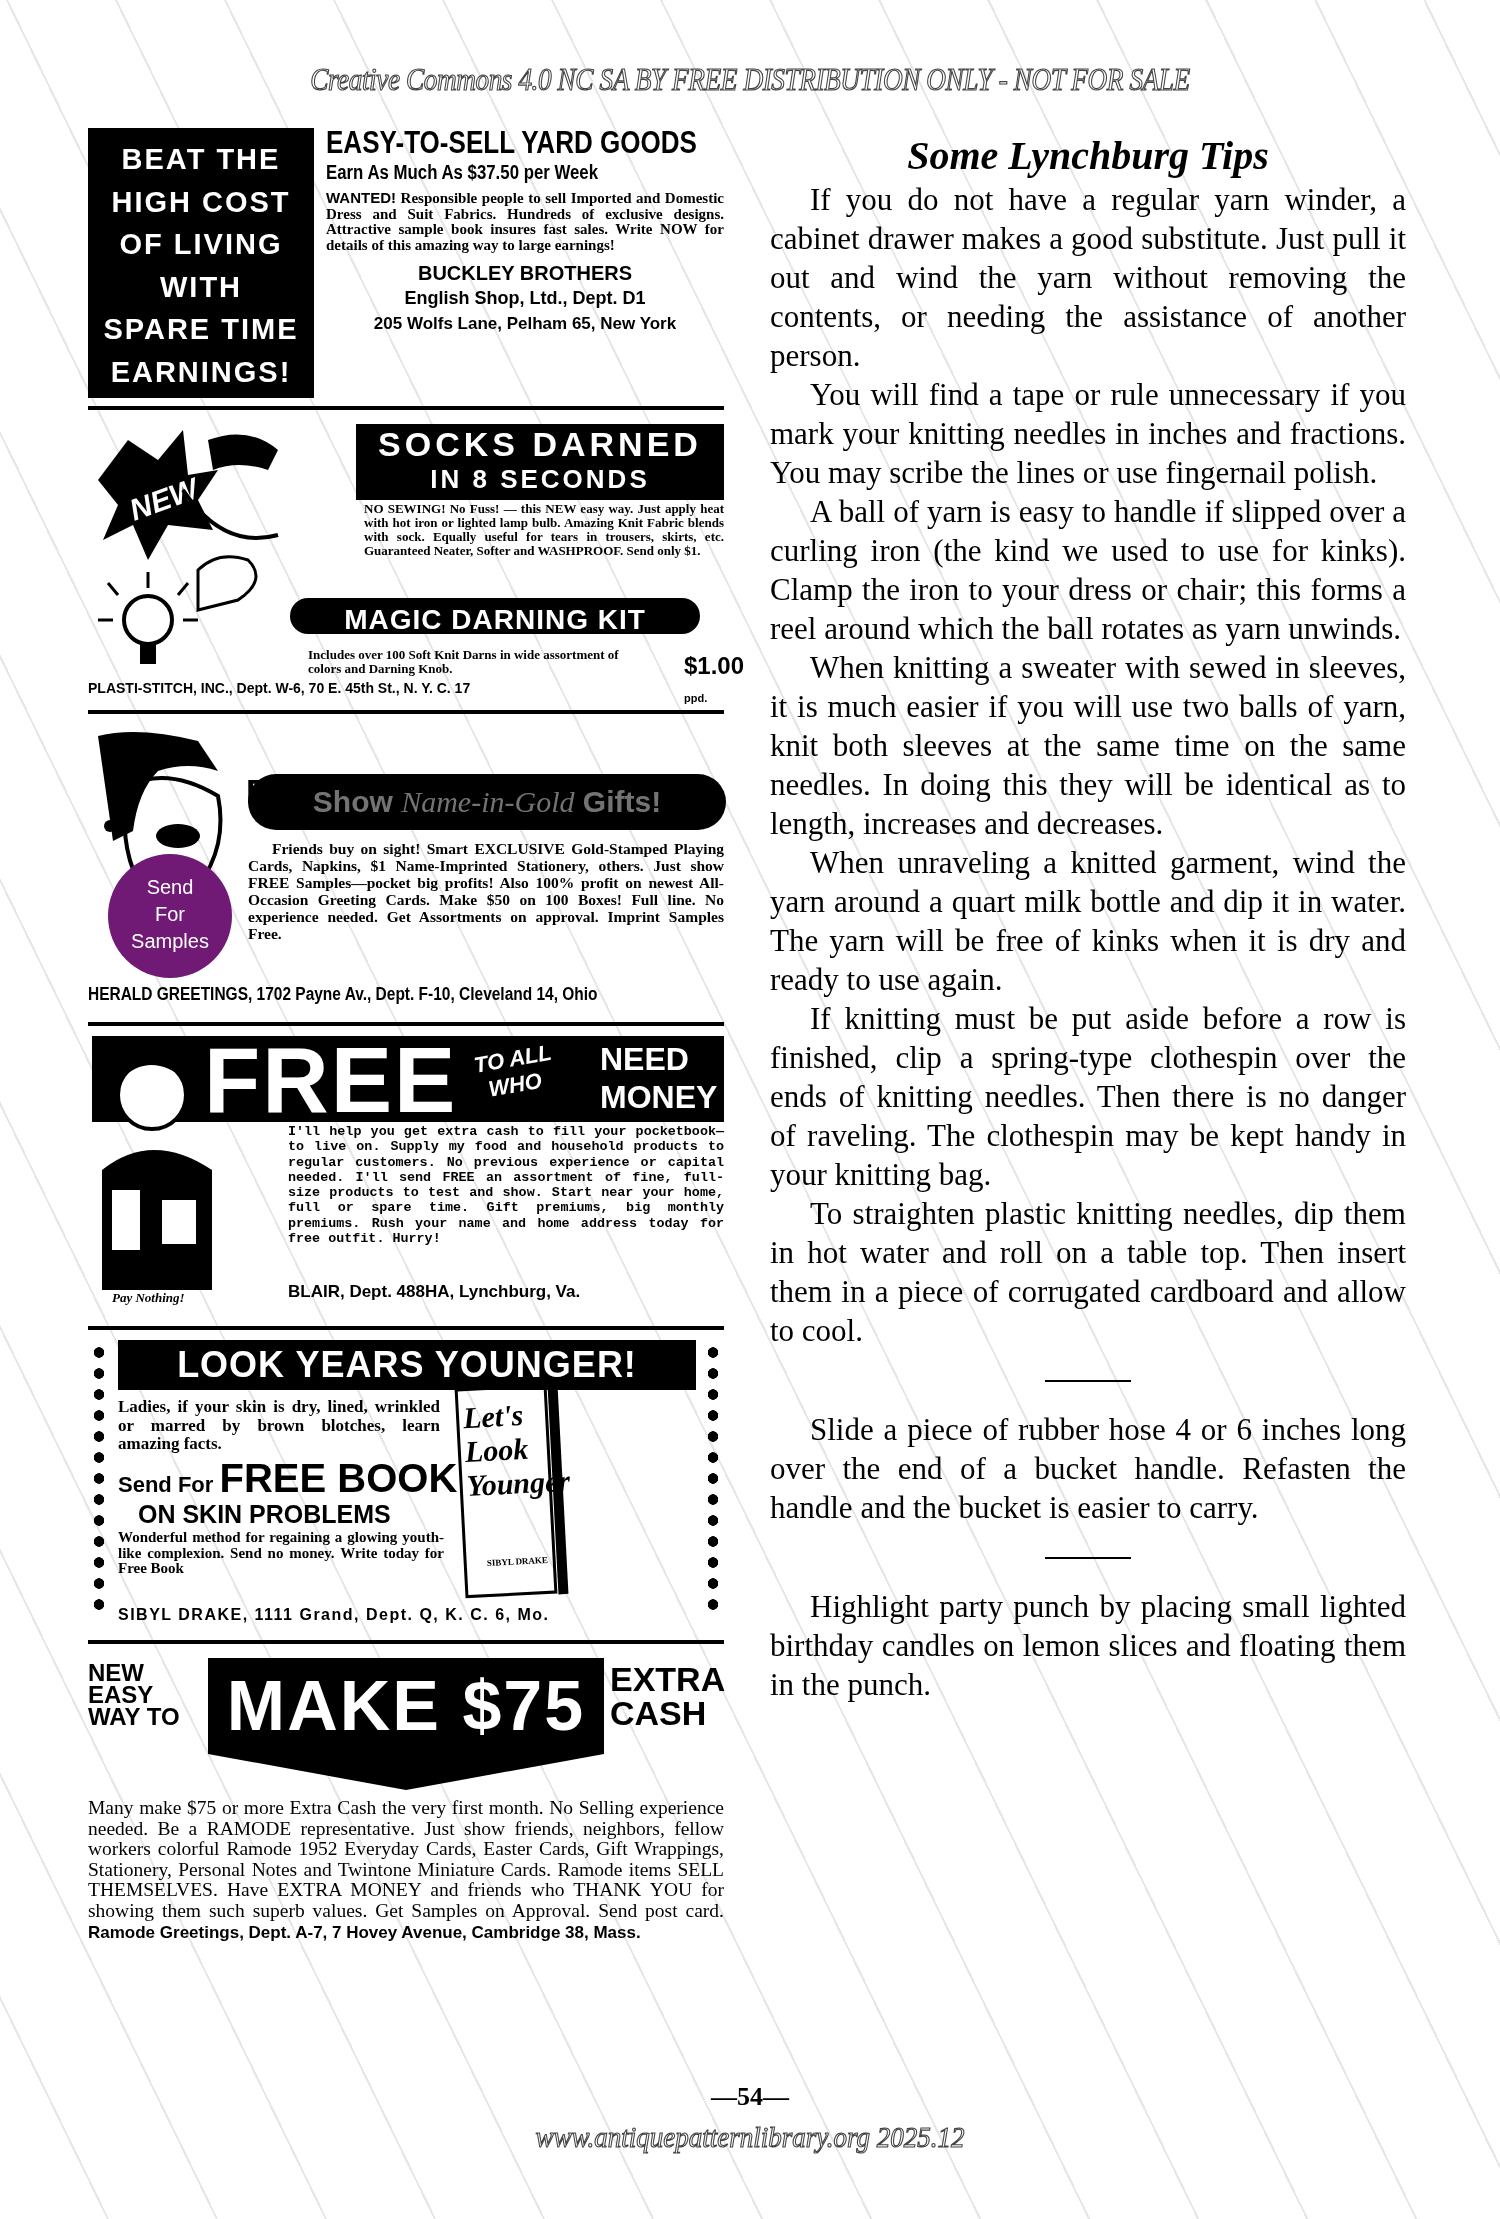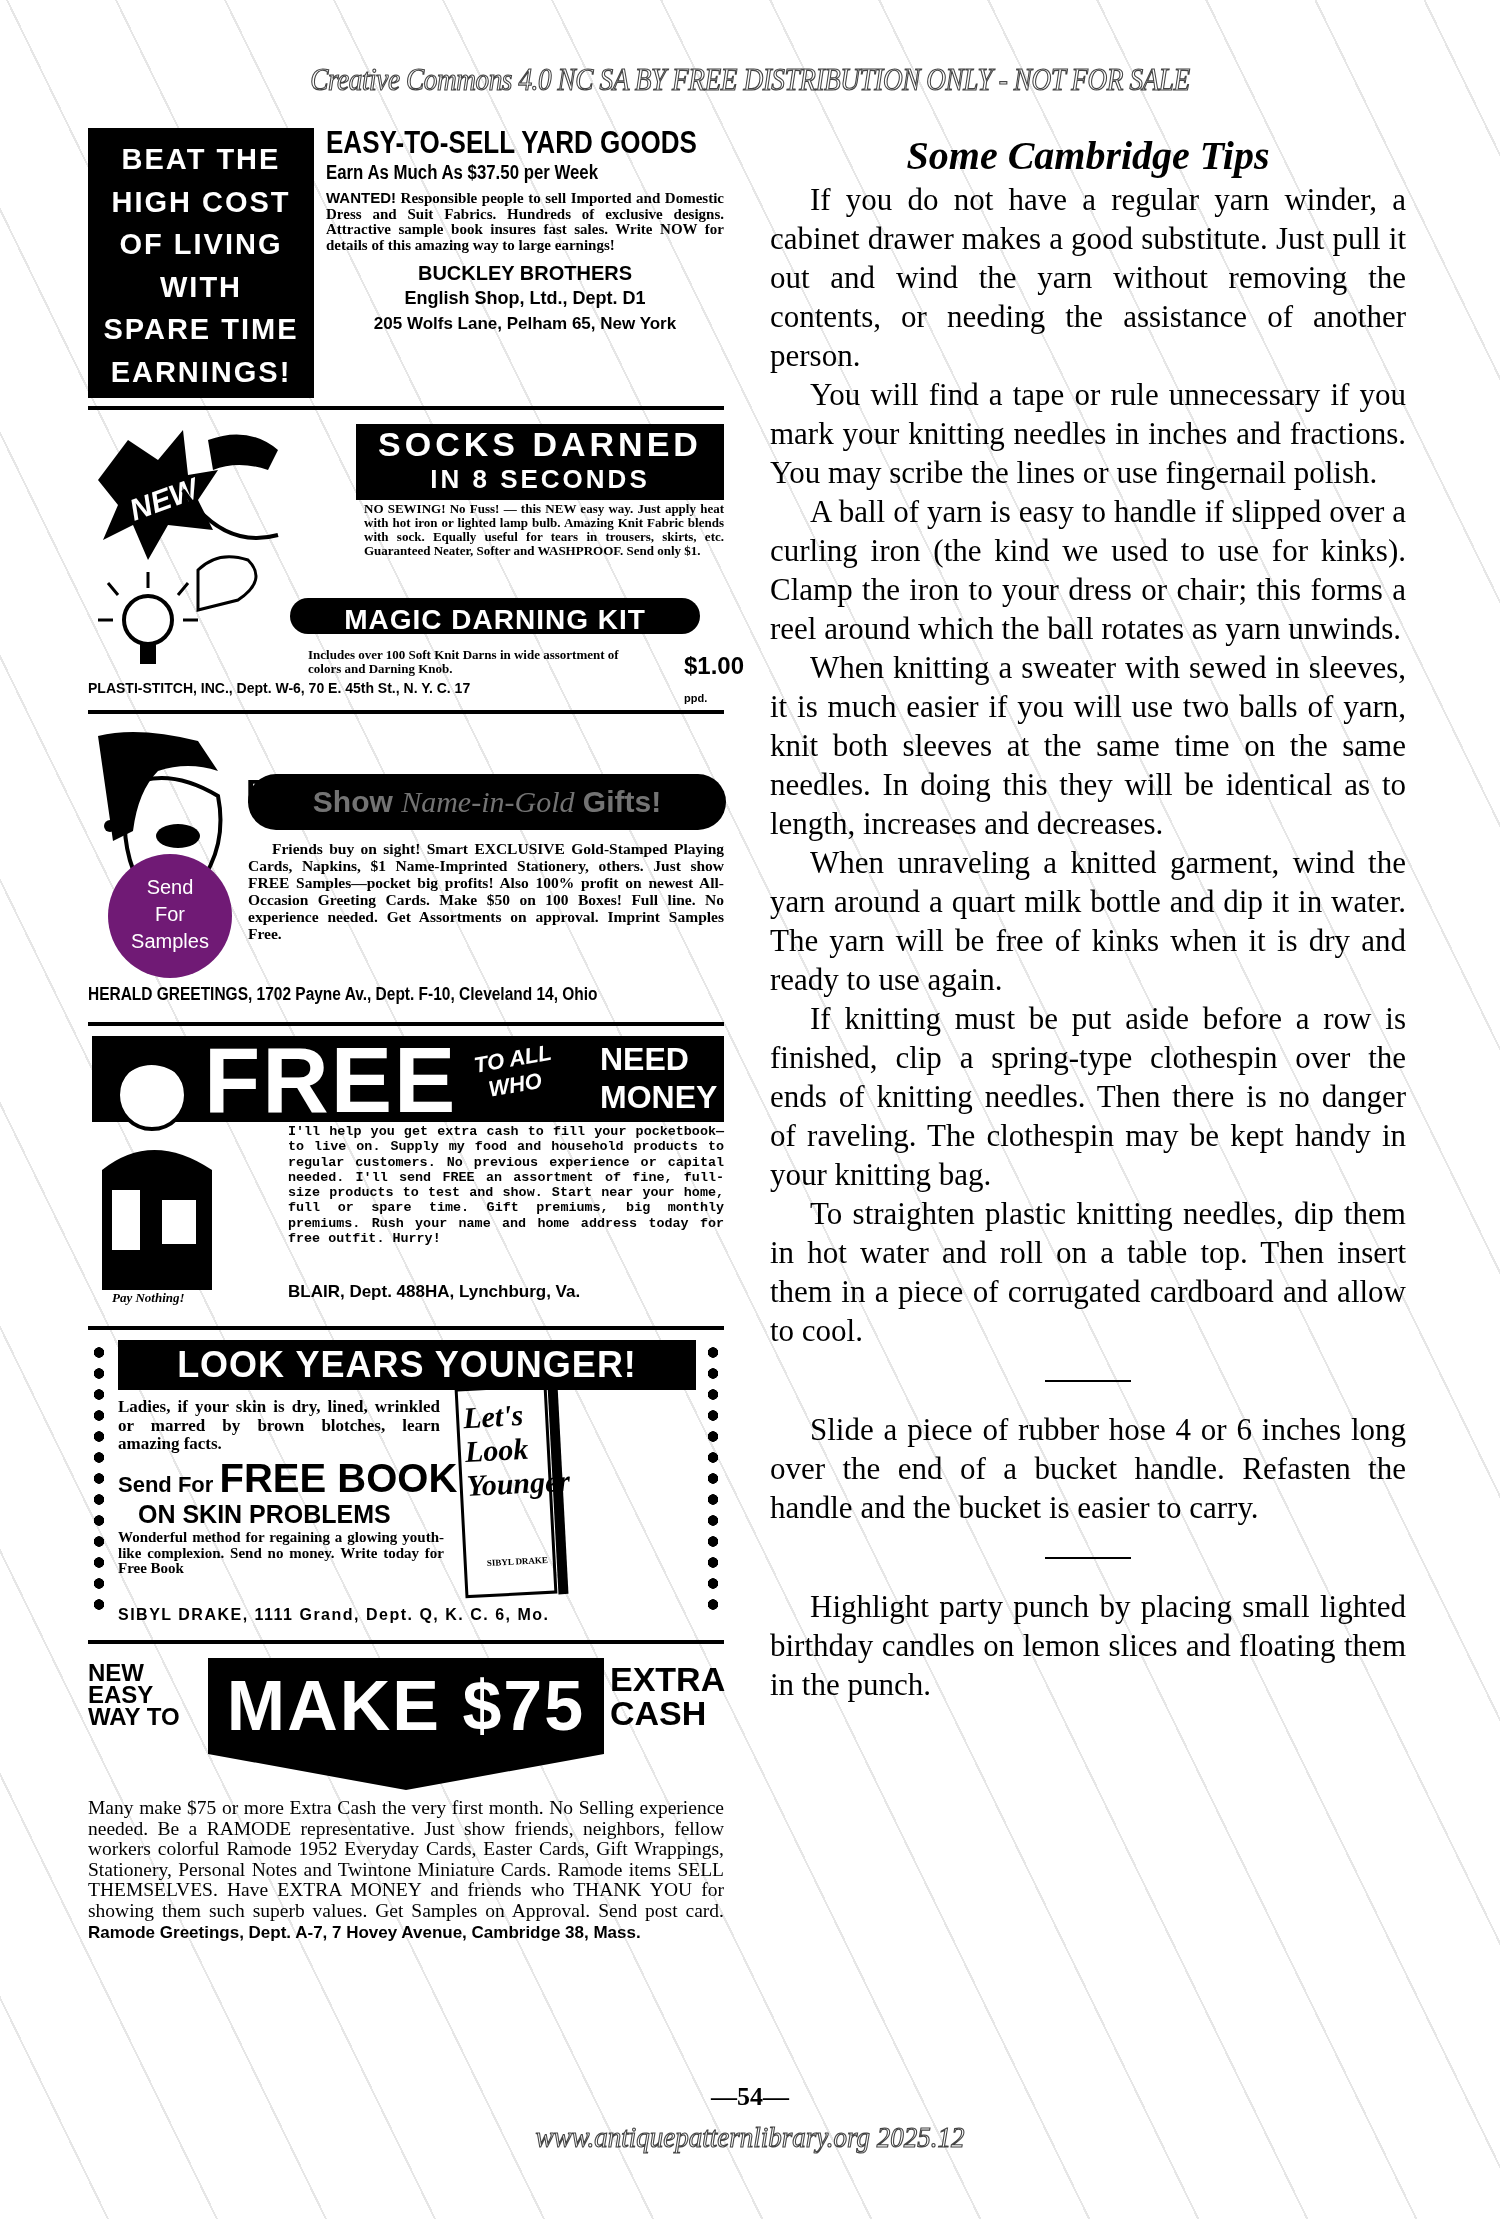--- a/index.html
+++ b/index.html
@@ -214,21 +214,21 @@
     <div class="make">MAKE $75</div>
     <div class="right">
       <div>EXTRA</div>
       <div>CASH</div>
     </div>
     <div class="body"><span>Many make $75 or more Extra Cash the very first month. No Selling experience needed. Be a RAMODE representative. Just show friends, neighbors, fellow workers colorful Ramode 1952 Everyday Cards, Easter Cards, Gift Wrappings, Stationery, Personal Notes and Twintone Miniature Cards. Ramode items SELL THEMSELVES. Have EXTRA MONEY and friends who THANK YOU for showing them such superb values. Get Samples on Approval. Send post card.</span> <b>Ramode Greetings, Dept. A-7, 7 Hovey Avenue, Cambridge 38, Mass.</b></div>
   </div>
 </div>
 
 <div class="col-right">
-  <h1>Some Cambridge Tips</h1>
+  <h1>Some Lynchburg Tips</h1>
   <p>If you do not have a regular yarn winder, a cabinet drawer makes a good substitute. Just pull it out and wind the yarn without removing the contents, or needing the assistance of another person.</p>
   <p>You will find a tape or rule unnecessary if you mark your knitting needles in inches and fractions. You may scribe the lines or use fingernail polish.</p>
   <p>A ball of yarn is easy to handle if slipped over a curling iron (the kind we used to use for kinks). Clamp the iron to your dress or chair; this forms a reel around which the ball rotates as yarn unwinds.</p>
   <p>When knitting a sweater with sewed in sleeves, it is much easier if you will use two balls of yarn, knit both sleeves at the same time on the same needles. In doing this they will be identical as to length, increases and decreases.</p>
   <p>When unraveling a knitted garment, wind the yarn around a quart milk bottle and dip it in water. The yarn will be free of kinks when it is dry and ready to use again.</p>
   <p>If knitting must be put aside before a row is finished, clip a spring-type clothespin over the ends of knitting needles. Then there is no danger of raveling. The clothespin may be kept handy in your knitting bag.</p>
   <p>To straighten plastic knitting needles, dip them in hot water and roll on a table top. Then insert them in a piece of corrugated cardboard and allow to cool.</p>
   <div class="sep"></div>
   <p>Slide a piece of rubber hose 4 or 6 inches long over the end of a bucket handle. Refasten the handle and the bucket is easier to carry.</p>
   <div class="sep"></div>

